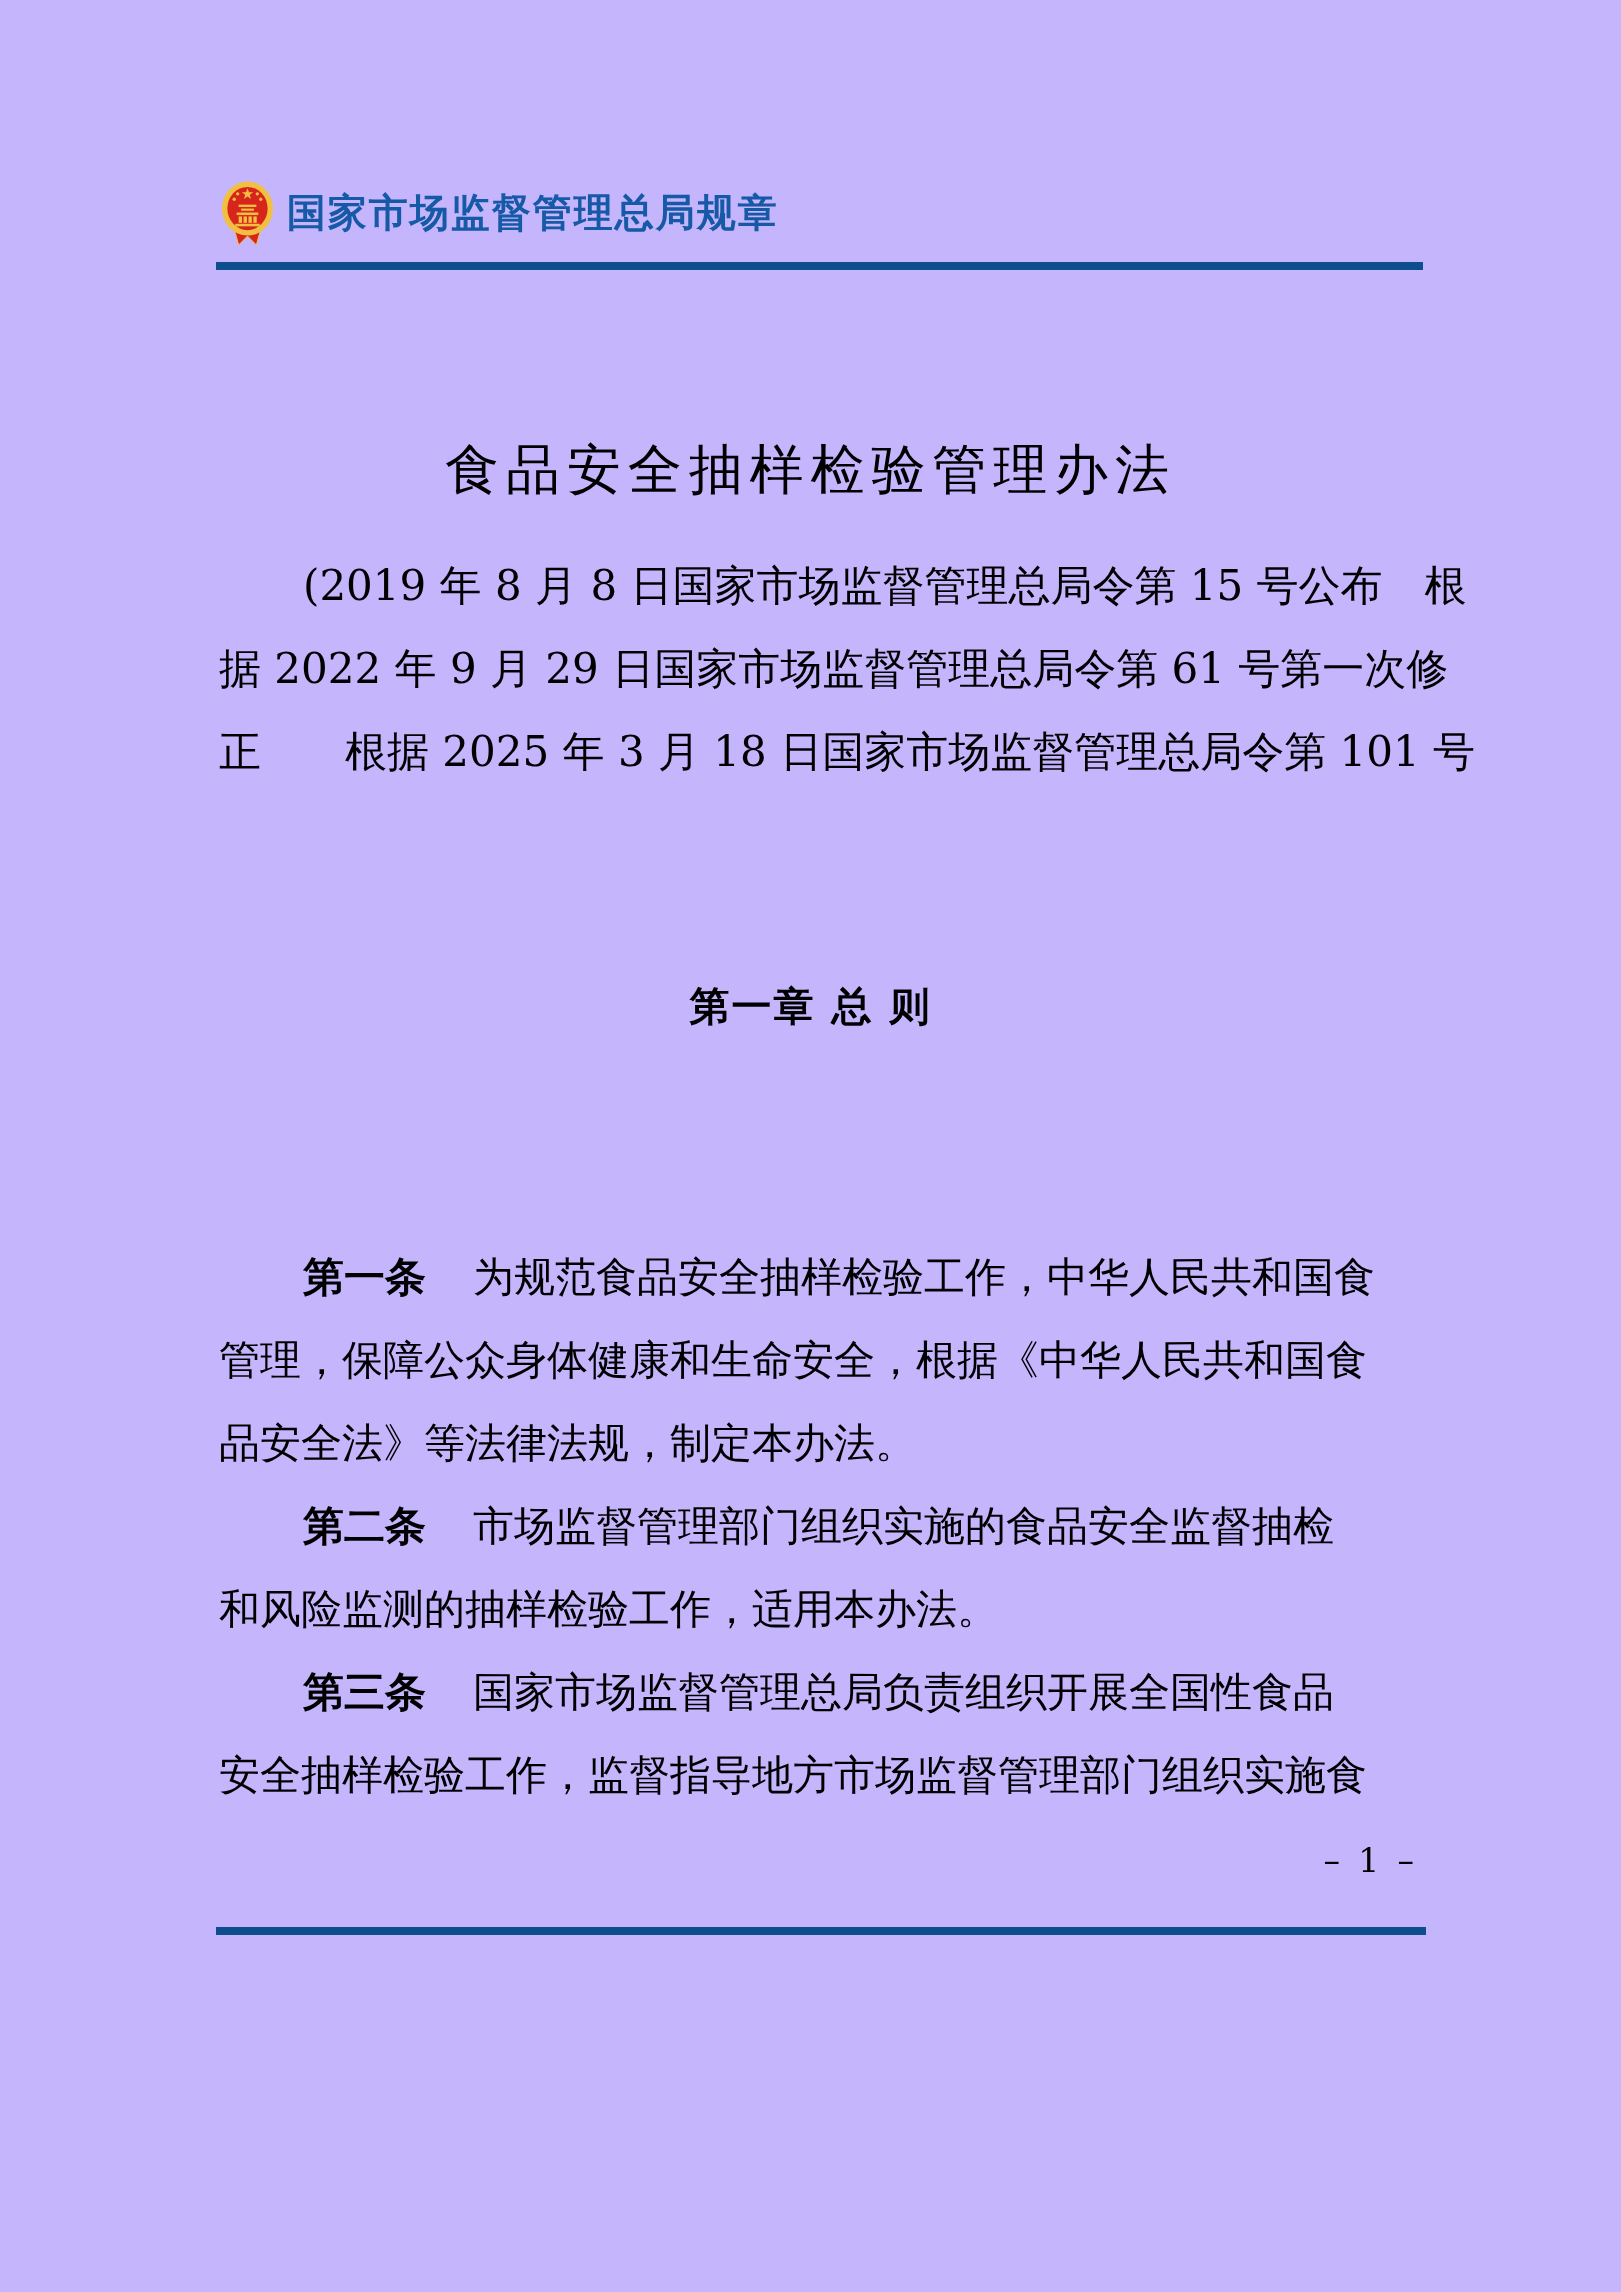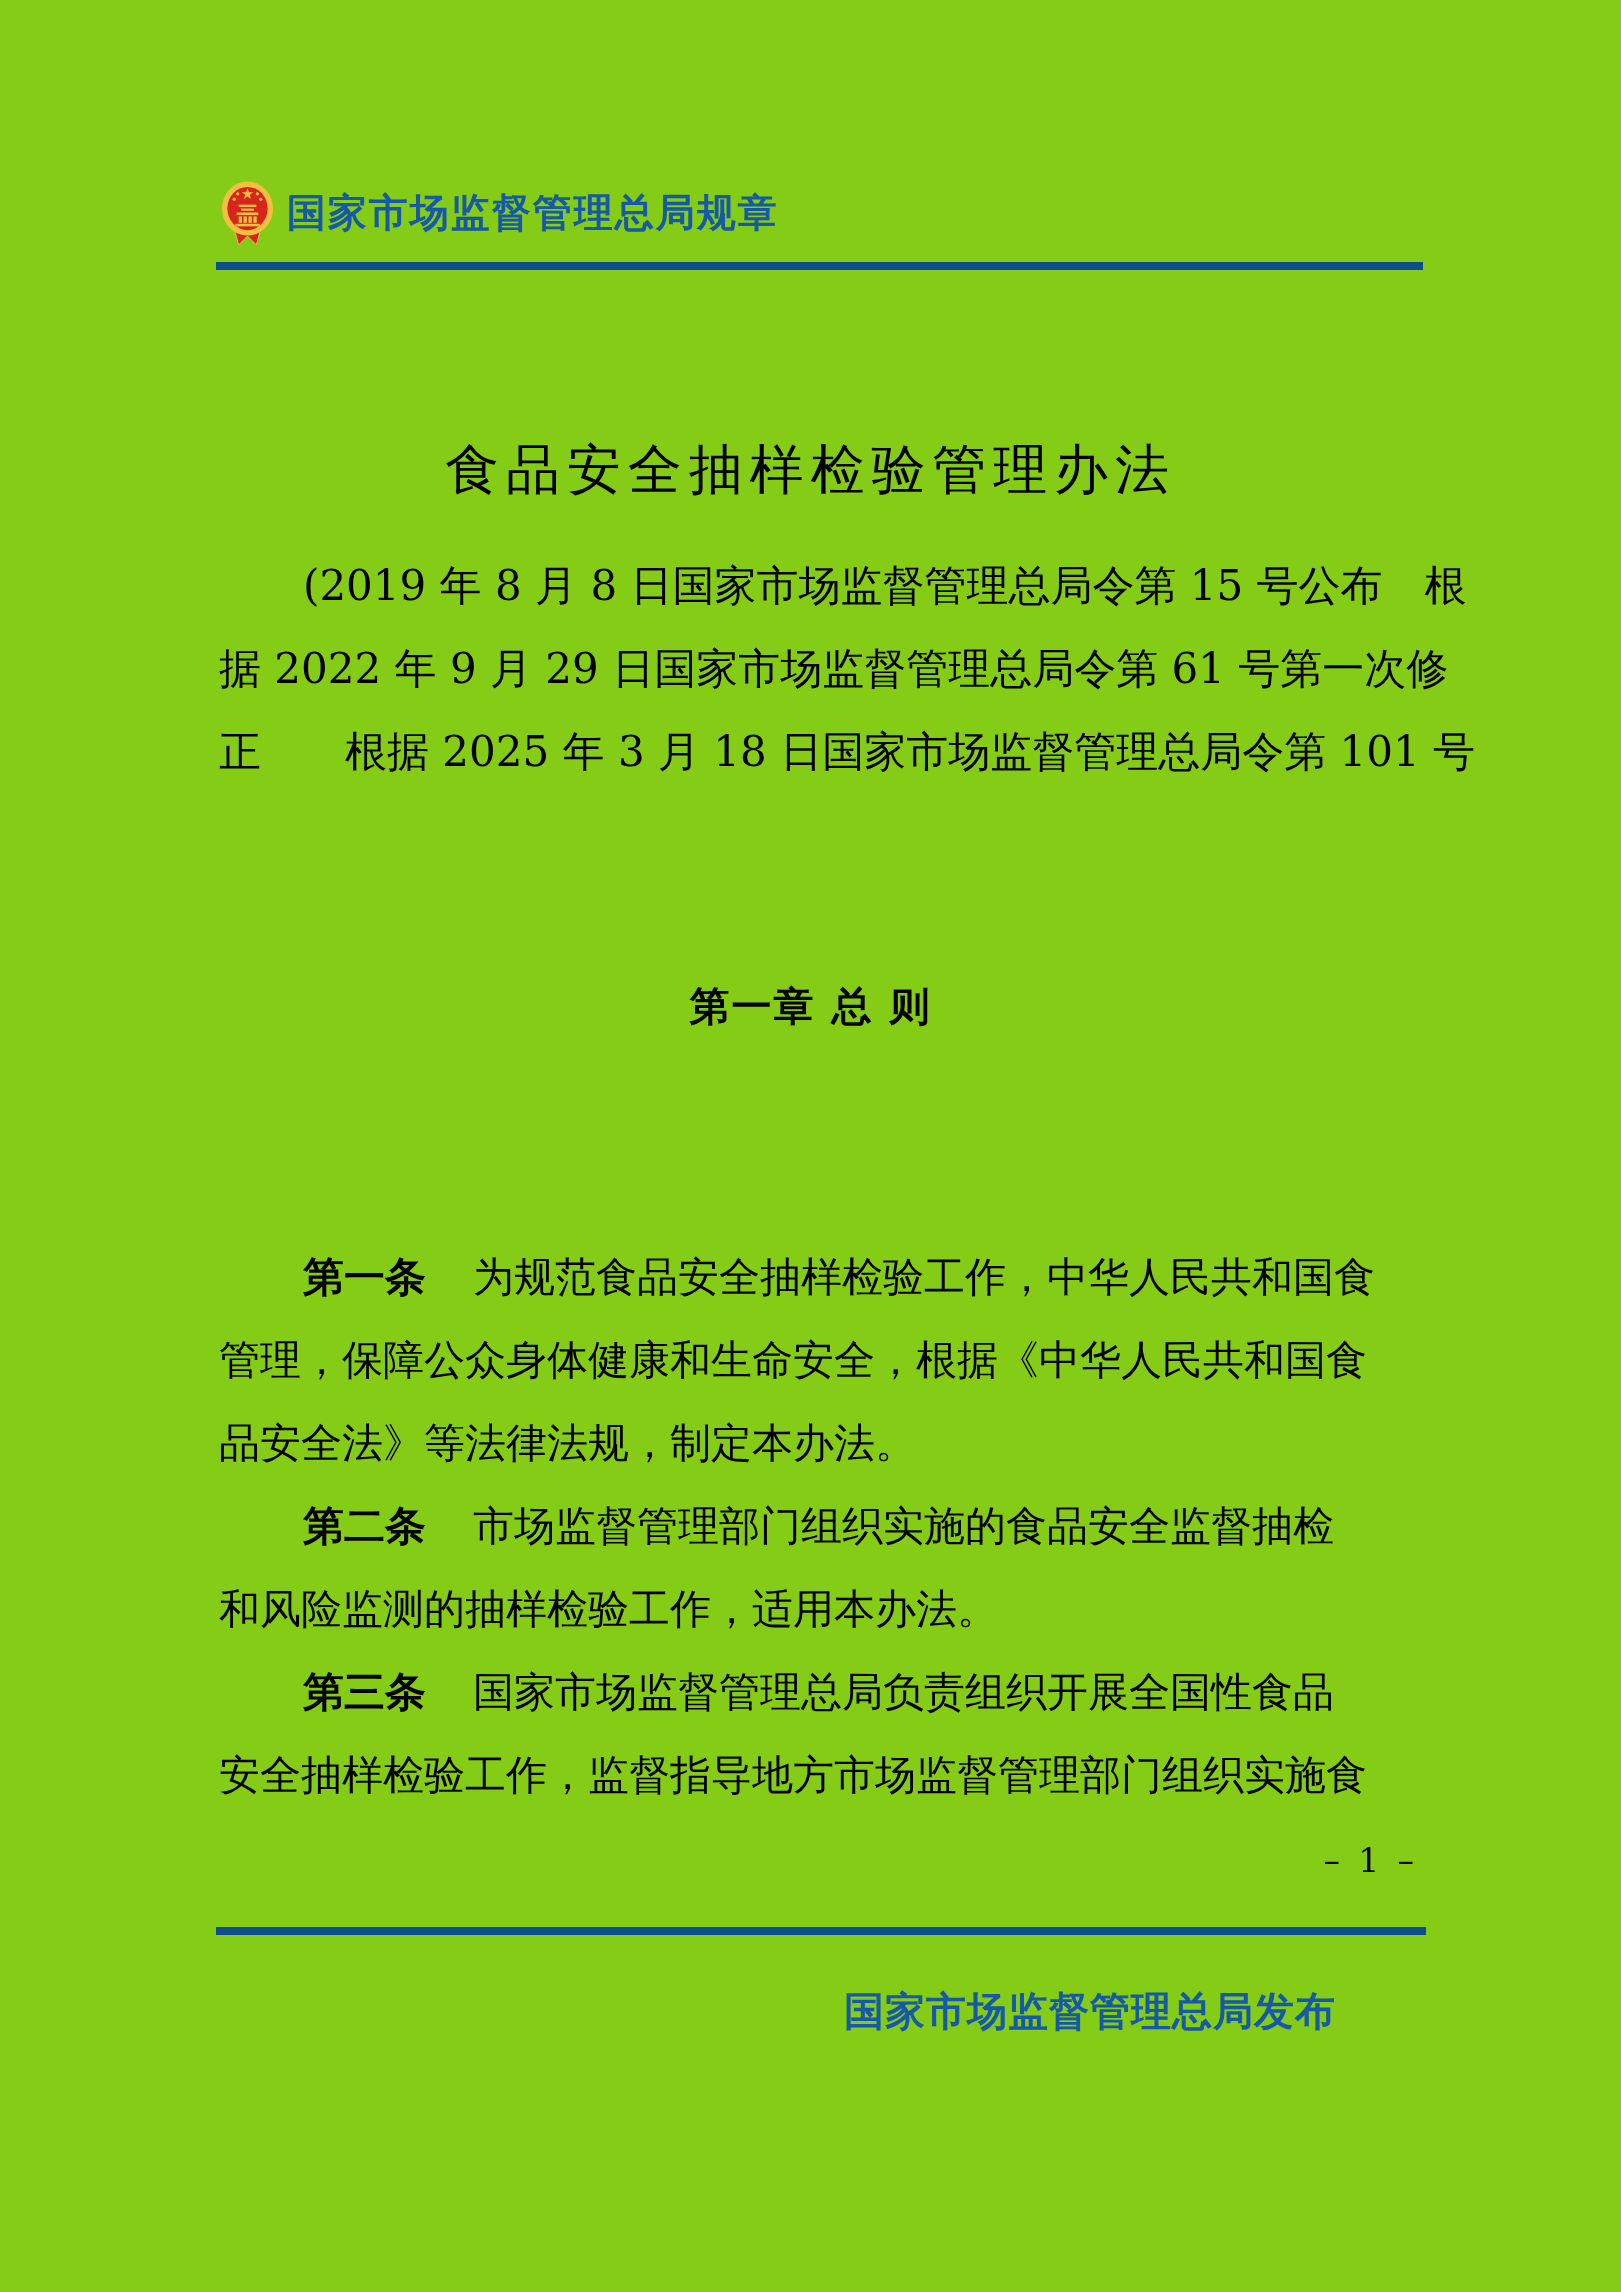--- a/index.html
+++ b/index.html
@@ -1,20 +1,20 @@
 <!DOCTYPE html>
 <html><head>
 <meta charset="utf-8">
 <style>
   html, body { margin: 0; padding: 0; background: #e8e8e8; }
   .page {
     position: relative;
     width: 1621px;
     height: 2293px;
-    background: #84cc16;
+    background: #c4b5fd;
     margin: 0 auto;
     overflow: hidden;
     font-family: "DejaVu Serif", serif;
     color: #000000;
   }
 
   
   .header-brand {
     position: absolute;
     left: 220px;
@@ -195,16 +195,15 @@
     <div class="body-line indent-2">
       <span class="article-label">第三条</span><span>国家市场监督管理总局负责组织开展全国性食品</span>
     </div>
     <div class="body-line">
       <span>安全抽样检验工作，监督指导地方市场监督管理部门组织实施食</span>
     </div>
   </div>
 
   <div class="page-number">– 1 –</div>
   <div class="footer-rule"></div>
-  <div class="footer-publisher">国家市场监督管理总局发布</div>
 
 </div>
 
 
 </body></html>

